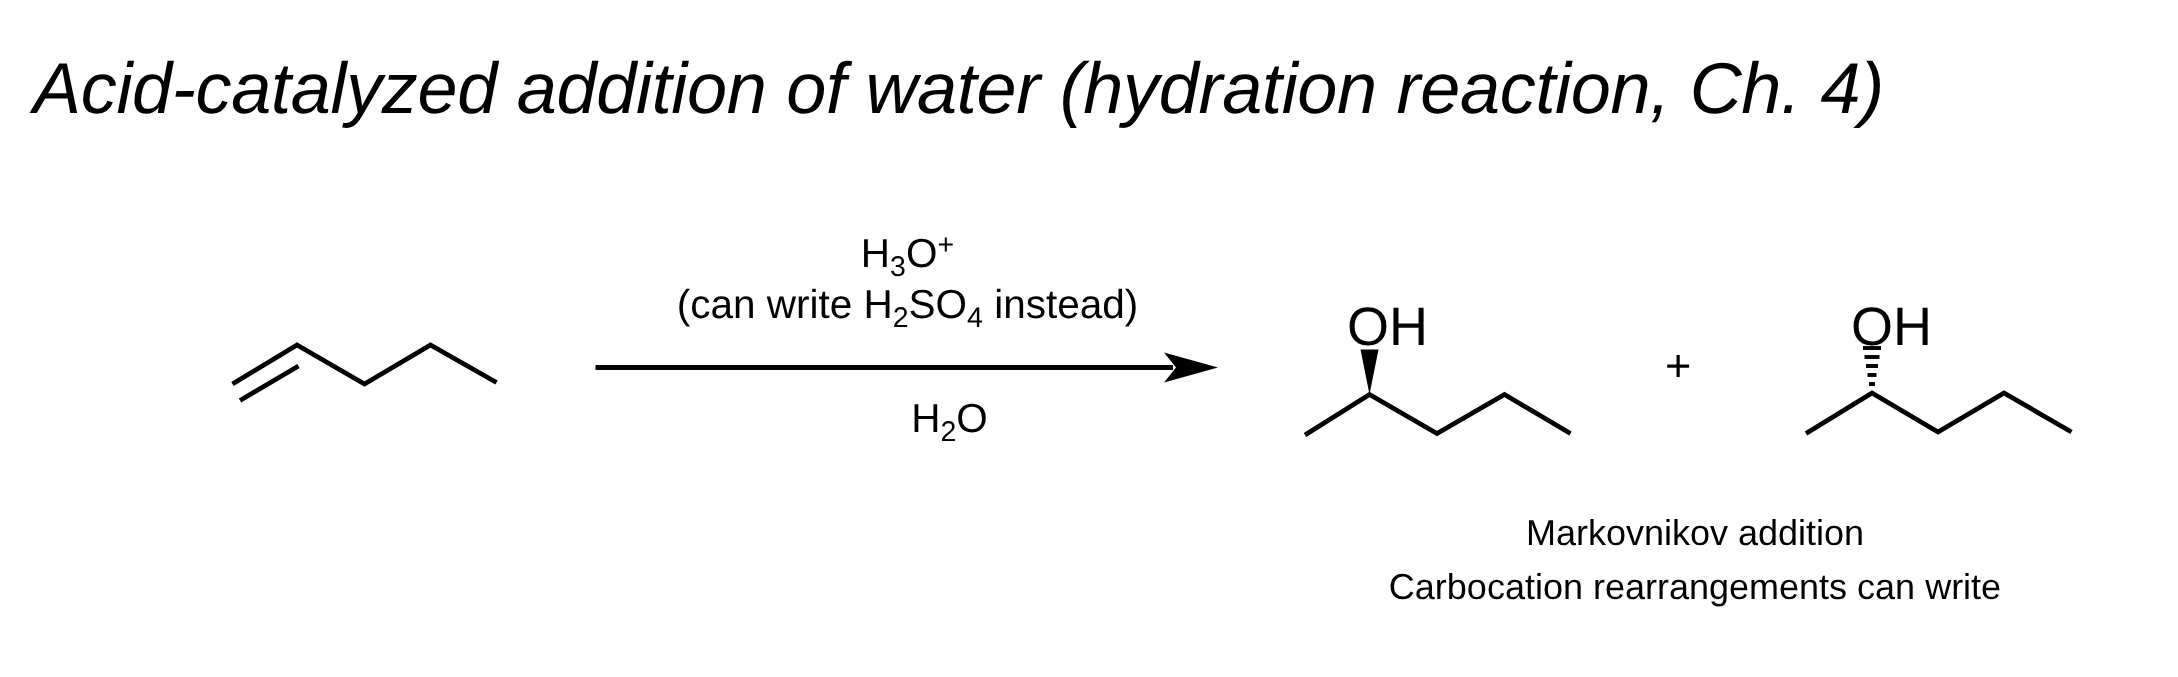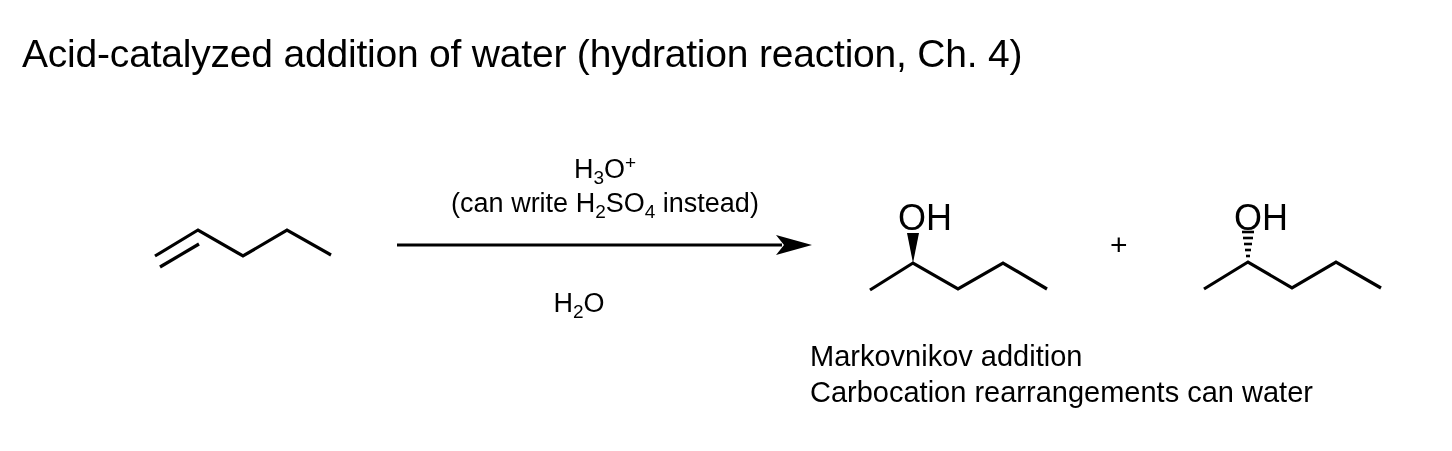--- a/index.html
+++ b/index.html
@@ -12,23 +12,24 @@
       height: 451px;
       position: relative;
       overflow: hidden;
       font-family: "Liberation Sans", sans-serif;
       color: #000000;
     }
     .title {
       position: absolute;
       left: 22px;
       top: 32px;
-      font-size: 39px;
+      font-size: 48px;
       letter-spacing: -0.2px;
       white-space: nowrap;
+      font-style: italic;
     }
     svg.scheme {
       position: absolute;
       left: 0;
       top: 0;
     }
     .bond {
       stroke: #000;
       stroke-width: 3.2;
       stroke-linecap: butt;
@@ -49,21 +50,22 @@
       white-space: nowrap;
       line-height: 1;
     }
     .plus {
       position: absolute;
       font-size: 30px;
       line-height: 1;
     }
     .note {
       position: absolute;
-      font-size: 29px;
+      font-size: 24px;
+      text-align: center;
       white-space: nowrap;
       line-height: 36px;
     }
   </style>
 </head>
 <body>
 
 <div class="title">Acid-catalyzed addition of water (hydration reaction, Ch. 4)</div>
 
 <svg class="scheme" width="1452" height="451" viewBox="0 0 1452 451">
@@ -96,25 +98,25 @@
 </svg>
 
 <div class="reagent" style="left:560px; top:154px; width:90px;">
   <span>H</span><sub>3</sub><span>O</span><sup>+</sup>
 </div>
 
 <div class="reagent" style="left:397px; top:188px; width:416px;">
   <span>(can write H</span><sub>2</sub><span>SO</span><sub>4</sub><span> instead)</span>
 </div>
 
-<div class="reagent" style="left:534px; top:264px; width:90px;margin-top:24px;">
+<div class="reagent" style="left:588px; top:264px; width:90px;">
   <span>H</span><sub>2</sub><span>O</span>
 </div>
 
 <div class="atom-label" style="left:898px; top:200px;">OH</div>
 <div class="atom-label" style="left:1234px; top:200px;">OH</div>
 
 <div class="plus" style="left:1110px; top:230px;">+</div>
 
 <div class="note" style="left:810px; top:338px; width:640px;">
   <div>Markovnikov addition</div>
-  <div>Carbocation rearrangements can water</div>
+  <div>Carbocation rearrangements can write</div>
 </div>
 
 </body></html>

